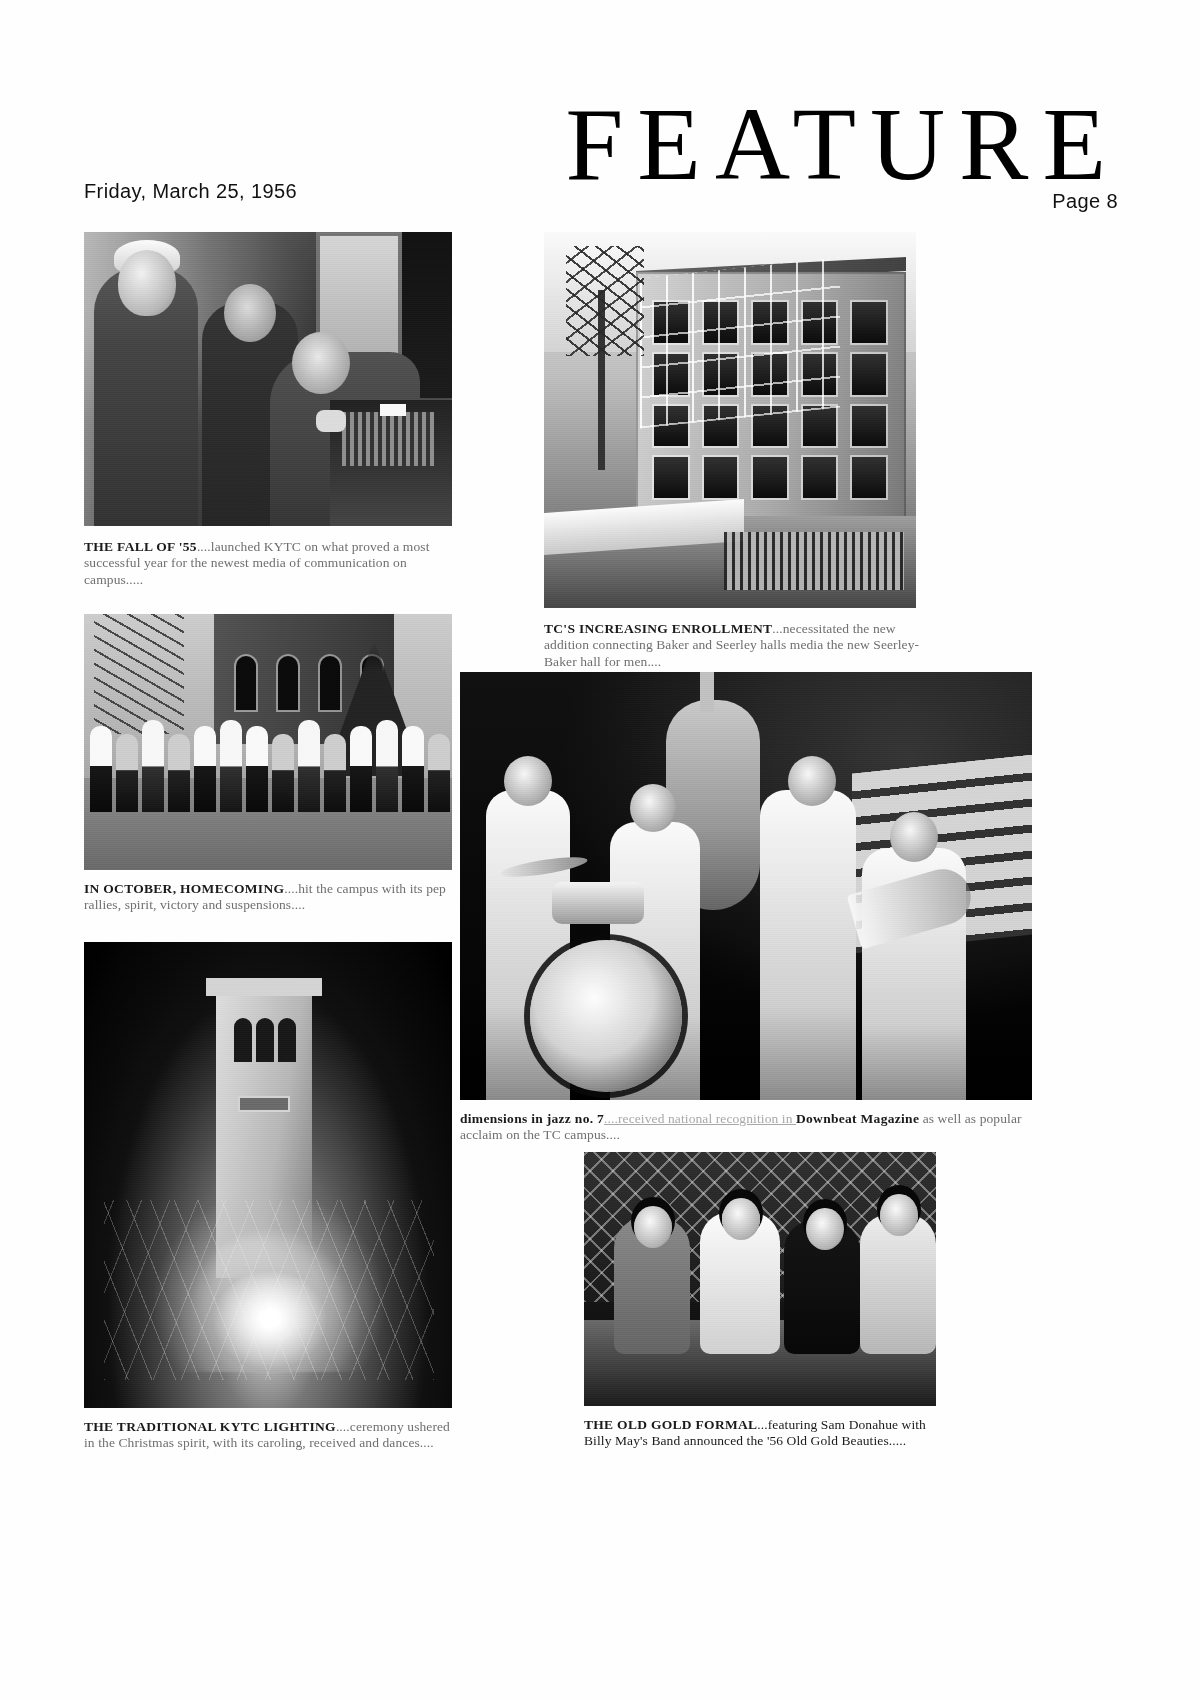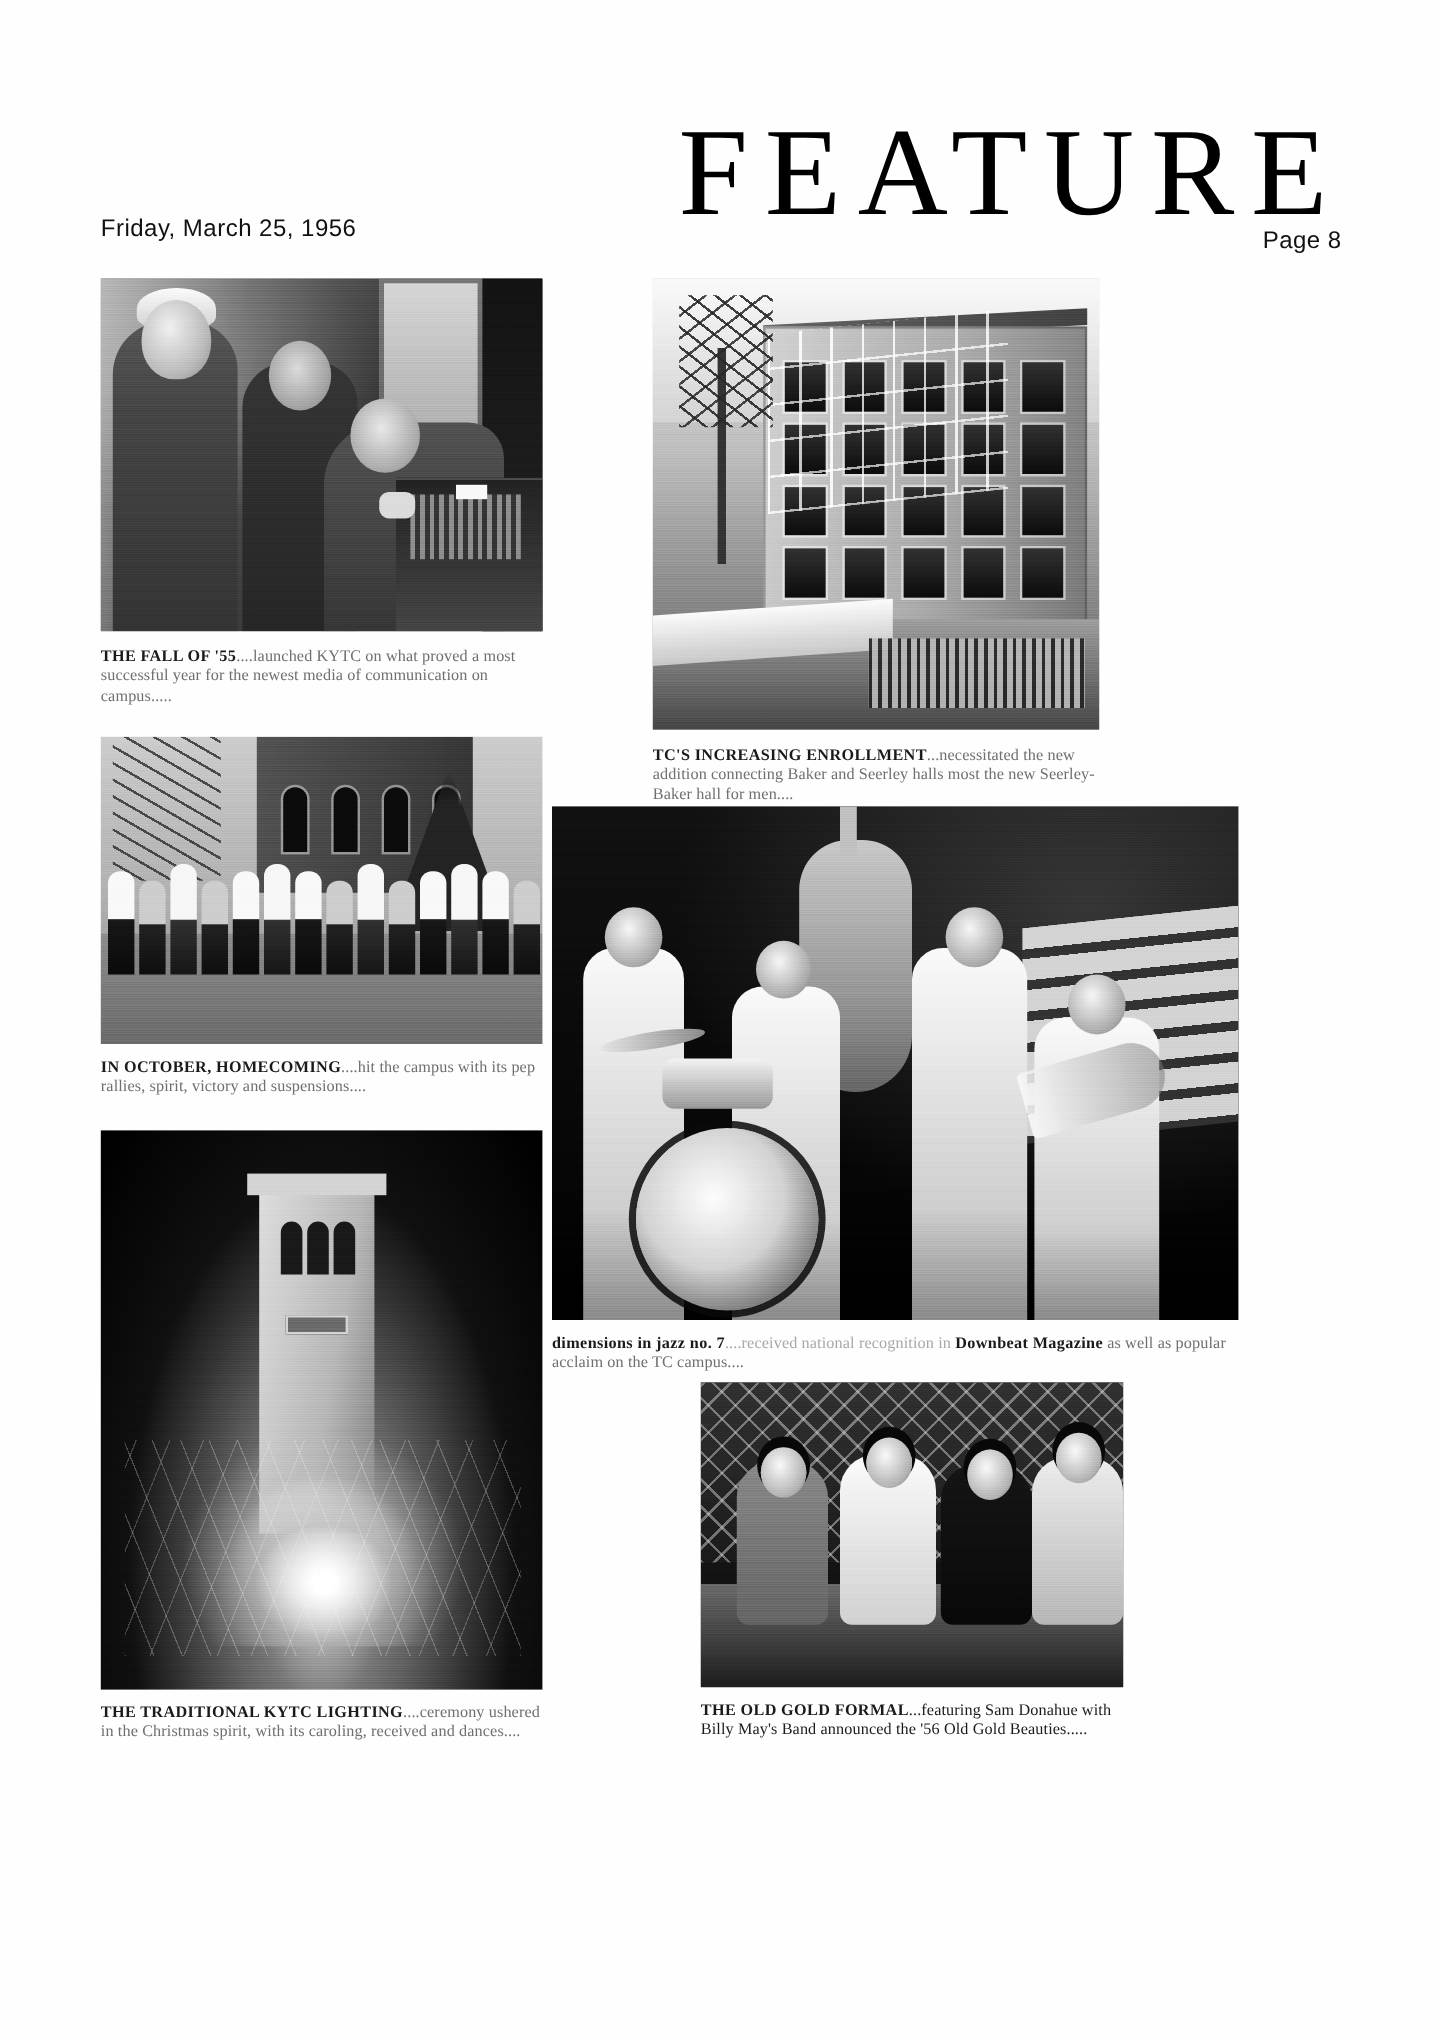--- a/index.html
+++ b/index.html
@@ -73,21 +73,21 @@
     line-height: 1.22;
     color: #1a1a1a;
     margin-top: 5px;
     letter-spacing: 0.1px;
   }
   .caption b {
     font-weight: bold;
     letter-spacing: 0.3px;
   }
   .caption .faded { color: #6f6f6f; }
-  .caption .vfaded { color: #a8a8a8; }
+  .caption .vfaded { color: #a8a8a8; text-decoration: underline; }
 
   
   .p1 { left: 84px; top: 232px; width: 368px; height: 294px; }
   .p1 .photo {
     background:
       radial-gradient(ellipse at 22% 30%, rgba(255,255,255,0.30) 0%, rgba(255,255,255,0) 40%),
       linear-gradient(180deg,#6a6a68 0%, #4b4b4a 45%, #39393a 100%);
   }
   .p1 .wall {
     position:absolute; left:0; top:0; right:0; height:100%;
@@ -488,21 +488,21 @@
       </div>
       <div class="scaffold"></div>
       <div class="tree"></div>
       <div class="ground"></div>
       <div class="snow"></div>
       <div class="fence"></div>
       <div class="grain"></div>
     </div>
   </div>
   <div class="cap-2 caption">
-    <b>TC'S INCREASING ENROLLMENT</b><span class="faded">...necessitated the new addition connecting Baker and Seerley halls most the new Seerley-Baker hall for men....</span>
+    <b>TC'S INCREASING ENROLLMENT</b><span class="faded">...necessitated the new addition connecting Baker and Seerley halls media the new Seerley-Baker hall for men....</span>
   </div>
 
   <div class="photo-block p3">
     <div class="photo">
       <div class="tree2"></div>
       <div class="church">
         <div class="win w1"></div>
           <div class="win w2"></div>
           <div class="win w3"></div>
           <div class="win w4"></div>

